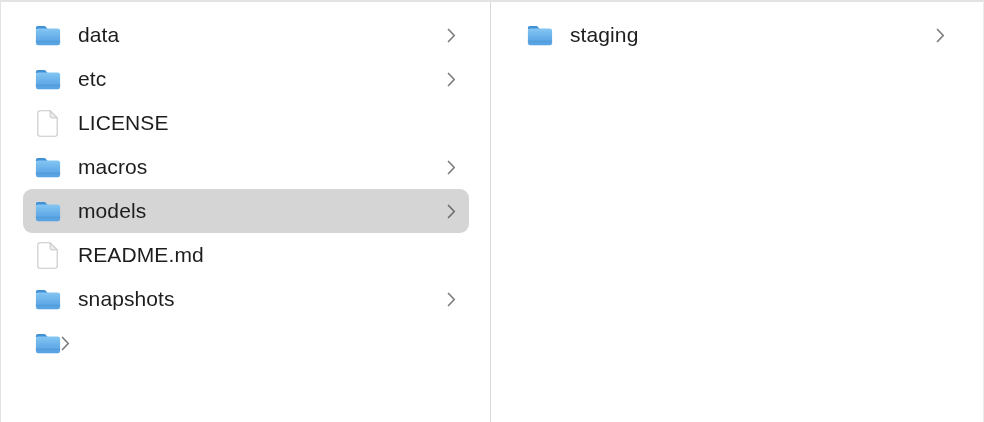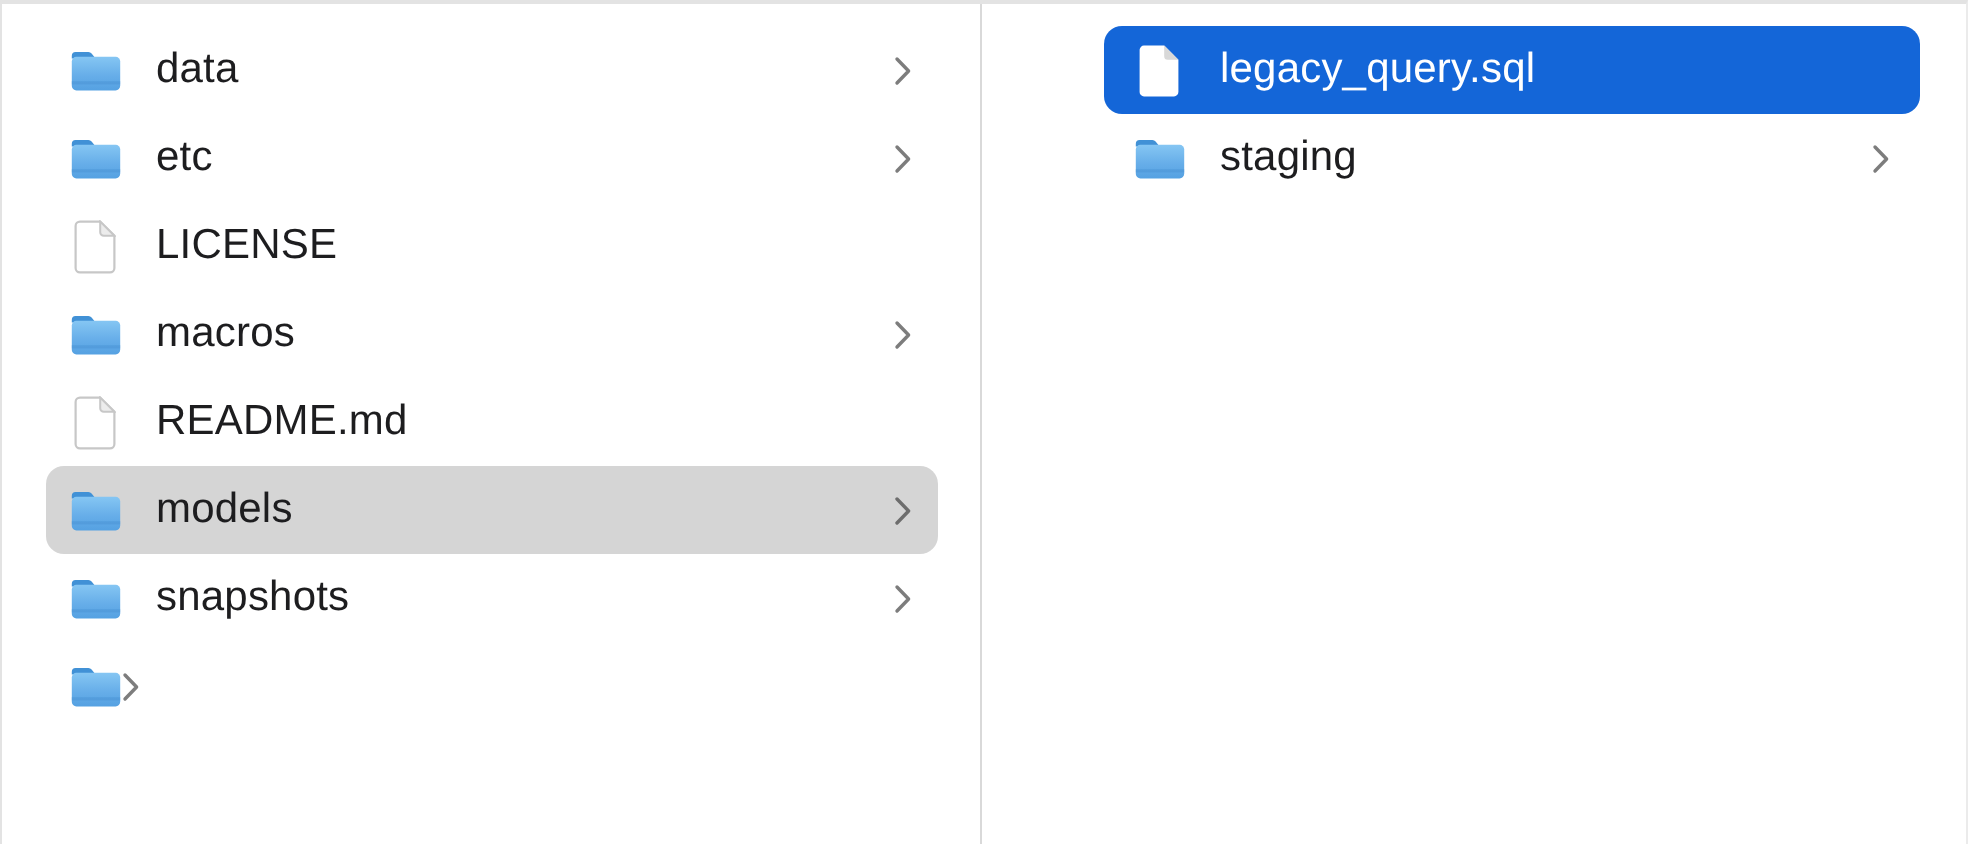--- a/index.html
+++ b/index.html
@@ -7,21 +7,20 @@
     box-sizing: border-box;
     width: 984px;
     height: 422px;
     background: #ffffff;
     border-top: 2px solid #e3e3e3;
     border-left: 1px solid #e3e3e3;
     border-right: 1px solid #ebebeb;
     display: flex;
     font-family: "Liberation Sans", "DejaVu Sans", sans-serif;
     overflow: hidden;
-    gap: 40px;
   }
   .column {
     box-sizing: border-box;
     padding-top: 11px;
     overflow: hidden;
   }
   .column.left  { width: 490px; border-right: 1px solid var(--divider, #d9d9d9); }
   .column.right { flex: 1; }
 
   .row {
@@ -134,46 +133,46 @@
           </svg>
       </span>
       <span class="label">macros</span>
       <span class="chevron">
           <svg width="9" height="15" viewBox="0 0 9 15">
             <polyline points="1.5,1.5 7.3,7.5 1.5,13.5" fill="none" stroke="#7d7d7d" stroke-width="1.7" stroke-linecap="round" stroke-linejoin="round"></polyline>
           </svg>
         </span>
     </div>
 
+    <div class="row selected-gray">
+      <span class="icon-wrap">
+        <svg width="26" height="21" viewBox="0 0 26 21">
+            <path d="M2.8,1 h6.4 a2,2 0 0 1 1.6,0.8 l2,2.4 H0.9 V3 a2,2 0 0 1 1.9,-2 z" fill="#4191d6"></path>
+            <rect x="0.9" y="3.4" width="24.2" height="16.8" rx="2.3" fill="url(#folderGrad)"></rect>
+            <rect class="folder-stripe" x="0.9" y="15.6" width="24.2" height="1.6"></rect>
+          </svg>
+      </span>
+      <span class="label">models</span>
+      <span class="chevron">
+          <svg width="9" height="15" viewBox="0 0 9 15">
+            <polyline points="1.5,1.5 7.3,7.5 1.5,13.5" fill="none" stroke="#6d6d6d" stroke-width="1.7" stroke-linecap="round" stroke-linejoin="round"></polyline>
+          </svg>
+        </span>
+    </div>
+
     <div class="row">
       <span class="icon-wrap">
         <svg width="21" height="27" viewBox="0 0 21 27">
             <path class="doc-body" d="M3,0.8 H13.1 L20.2,7.9 V24 a2.2,2.2 0 0 1 -2.2,2.2 H3 A2.2,2.2 0 0 1 0.8,24 V3 A2.2,2.2 0 0 1 3,0.8 Z"></path>
             <path class="doc-fold" d="M13.1,0.8 L20.2,7.9 H14.9 a1.8,1.8 0 0 1 -1.8,-1.8 Z"></path>
           </svg>
       </span>
       <span class="label">README.md</span>
     </div>
 
-    <div class="row selected-gray">
-      <span class="icon-wrap">
-        <svg width="26" height="21" viewBox="0 0 26 21">
-            <path d="M2.8,1 h6.4 a2,2 0 0 1 1.6,0.8 l2,2.4 H0.9 V3 a2,2 0 0 1 1.9,-2 z" fill="#4191d6"></path>
-            <rect x="0.9" y="3.4" width="24.2" height="16.8" rx="2.3" fill="url(#folderGrad)"></rect>
-            <rect class="folder-stripe" x="0.9" y="15.6" width="24.2" height="1.6"></rect>
-          </svg>
-      </span>
-      <span class="label">models</span>
-      <span class="chevron">
-          <svg width="9" height="15" viewBox="0 0 9 15">
-            <polyline points="1.5,1.5 7.3,7.5 1.5,13.5" fill="none" stroke="#6d6d6d" stroke-width="1.7" stroke-linecap="round" stroke-linejoin="round"></polyline>
-          </svg>
-        </span>
-    </div>
-
     <div class="row">
       <span class="icon-wrap">
         <svg width="26" height="21" viewBox="0 0 26 21">
             <path d="M2.8,1 h6.4 a2,2 0 0 1 1.6,0.8 l2,2.4 H0.9 V3 a2,2 0 0 1 1.9,-2 z" fill="#4191d6"></path>
             <rect x="0.9" y="3.4" width="24.2" height="16.8" rx="2.3" fill="url(#folderGrad)"></rect>
             <rect class="folder-stripe" x="0.9" y="15.6" width="24.2" height="1.6"></rect>
           </svg>
       </span>
       <span class="label">snapshots</span>
       <span class="chevron">
@@ -195,29 +194,20 @@
           <svg width="9" height="15" viewBox="0 0 9 15">
             <polyline points="1.5,1.5 7.3,7.5 1.5,13.5" fill="none" stroke="#7d7d7d" stroke-width="1.7" stroke-linecap="round" stroke-linejoin="round"></polyline>
           </svg>
         </span>
     </div>
 
   </div>
 
   <div class="column right">
 
-    <div class="row selected-blue">
-      <span class="icon-wrap">
-        <svg width="21" height="27" viewBox="0 0 21 27">
-            <path class="doc-body" d="M3,0.8 H13.1 L20.2,7.9 V24 a2.2,2.2 0 0 1 -2.2,2.2 H3 A2.2,2.2 0 0 1 0.8,24 V3 A2.2,2.2 0 0 1 3,0.8 Z"></path>
-            <path class="doc-fold" d="M13.1,0.8 L20.2,7.9 H14.9 a1.8,1.8 0 0 1 -1.8,-1.8 Z"></path>
-          </svg>
-      </span>
-      <span class="label">legacy_query.sql</span>
-    </div>
 
 
     <div class="row">
       <span class="icon-wrap">
         <svg width="26" height="21" viewBox="0 0 26 21">
             <path d="M2.8,1 h6.4 a2,2 0 0 1 1.6,0.8 l2,2.4 H0.9 V3 a2,2 0 0 1 1.9,-2 z" fill="#4191d6"></path>
             <rect x="0.9" y="3.4" width="24.2" height="16.8" rx="2.3" fill="url(#folderGrad)"></rect>
             <rect class="folder-stripe" x="0.9" y="15.6" width="24.2" height="1.6"></rect>
           </svg>
       </span>

